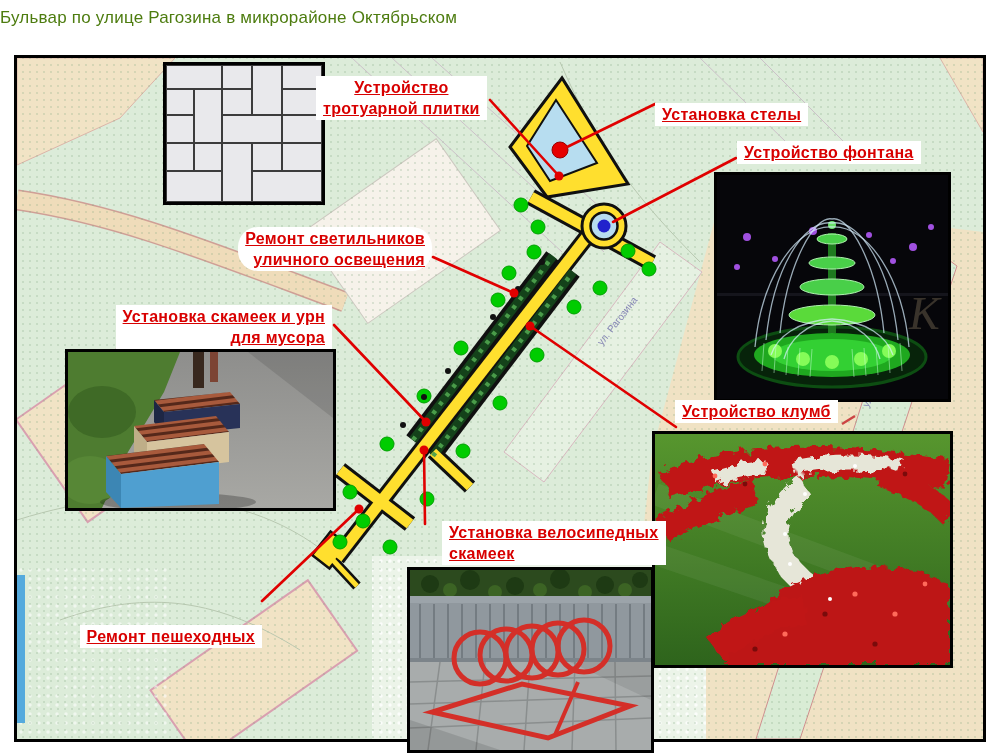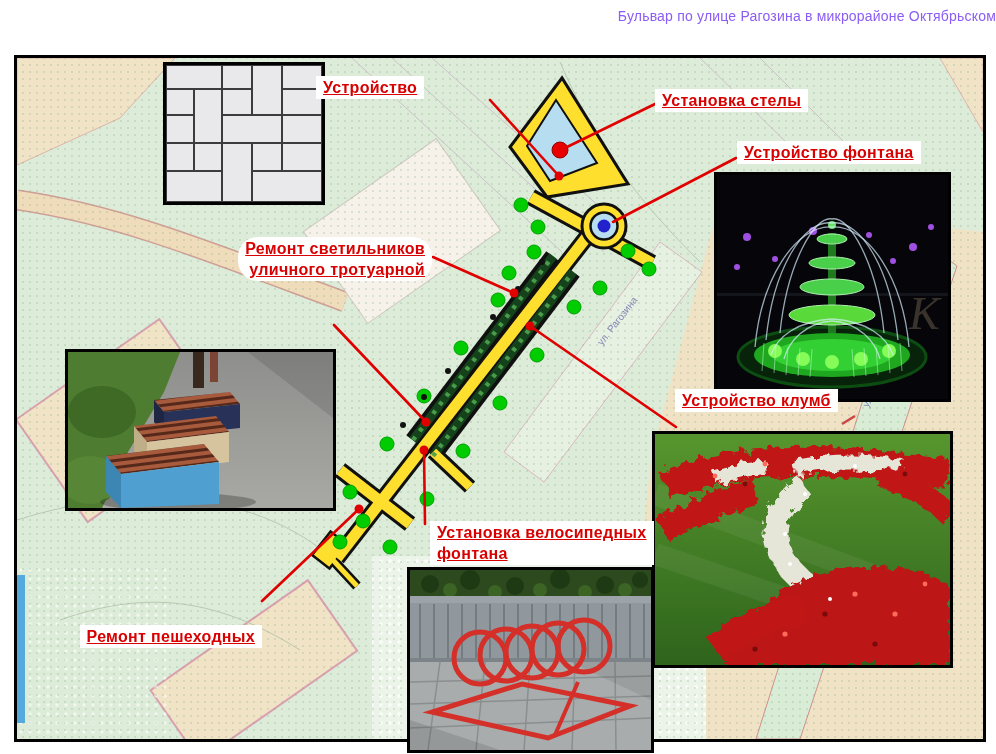--- a/index.html
+++ b/index.html
@@ -1,19 +1,19 @@
 <!DOCTYPE html>
 <html><head>
 <meta charset="utf-8">
 <style>
   html,body{margin:0;padding:0;background:#fff;}
   .page{position:relative;width:996px;height:754px;background:#fff;overflow:hidden;
         font-family:"Liberation Sans",sans-serif;}
-  .title{position:absolute;left:0;top:8px;width:100%;text-align:right;
-         font-size:14px;color:#8b5cf6;letter-spacing:.2px;}
+  .title{position:absolute;left:0;top:8px;width:100%;text-align:left;
+         font-size:17px;color:#4d7c0f;letter-spacing:.2px;}
   .map-svg{position:absolute;left:0;top:0;}
   .photo{position:absolute;border:3px solid #000;box-sizing:border-box;overflow:hidden;background:#000;}
   .photo svg{display:block;width:100%;height:100%;}
   .label{position:absolute;background:#fff;color:#d80000;
          font-weight:700;font-size:16px;line-height:1.32;letter-spacing:.3px;
          text-decoration:underline;padding:1px 7px;white-space:nowrap;z-index:30;}
   .label .ln{display:block;}
   .ta-r{text-align:right;} .ta-c{text-align:center;}
 </style>
 </head>
@@ -389,42 +389,47 @@
         <circle cx="148" cy="79" r="26"></circle>
           <circle cx="174" cy="76" r="26"></circle>
         <path d="M22,142 L138,168 L220,136 L112,114 Z"></path>
         <path d="M145,165 L168,112" stroke-width="4"></path>
       </g>
     </svg>
   </div>
 
   <div class="label ta-c" style="left:316px;top:76px;">
     <span class="ln">Устройство</span>
-  </div>
-
-  <div class="label" style="left:655px;top:89px;">
+    <span class="ln">тротуарной плитки</span>
+  </div>
+
+  <div class="label" style="left:655px;top:103px;">
     <span class="ln">Установка стелы</span>
   </div>
 
   <div class="label" style="left:737px;top:141px;text-align:right;">
     <span class="ln">Устройство фонтана</span>
   </div>
 
-  <div class="label ta-r" style="right:564px;top:237px;border-radius:20px;">
+  <div class="label ta-r" style="right:564px;top:227px;border-radius:20px;">
     <span class="ln">Ремонт светильников</span>
-    <span class="ln">уличного тротуарной</span>
-  </div>
-
-
-  <div class="label" style="left:675px;top:389px;">
+    <span class="ln">уличного освещения</span>
+  </div>
+
+  <div class="label ta-r" style="right:664px;top:305px;">
+    <span class="ln">Установка скамеек и урн</span>
+    <span class="ln">для мусора</span>
+  </div>
+
+  <div class="label" style="left:675px;top:400px;">
     <span class="ln">Устройство клумб</span>
   </div>
 
-  <div class="label" style="left:430px;top:521px;">
+  <div class="label" style="left:442px;top:521px;">
     <span class="ln">Установка велосипедных</span>
-    <span class="ln">фонтана</span>
+    <span class="ln">скамеек</span>
   </div>
 
   <div class="label ta-r" style="right:734px;top:625px;">
     <span class="ln">Ремонт пешеходных</span>
   </div>
 
 </div>
 
 </body></html>

